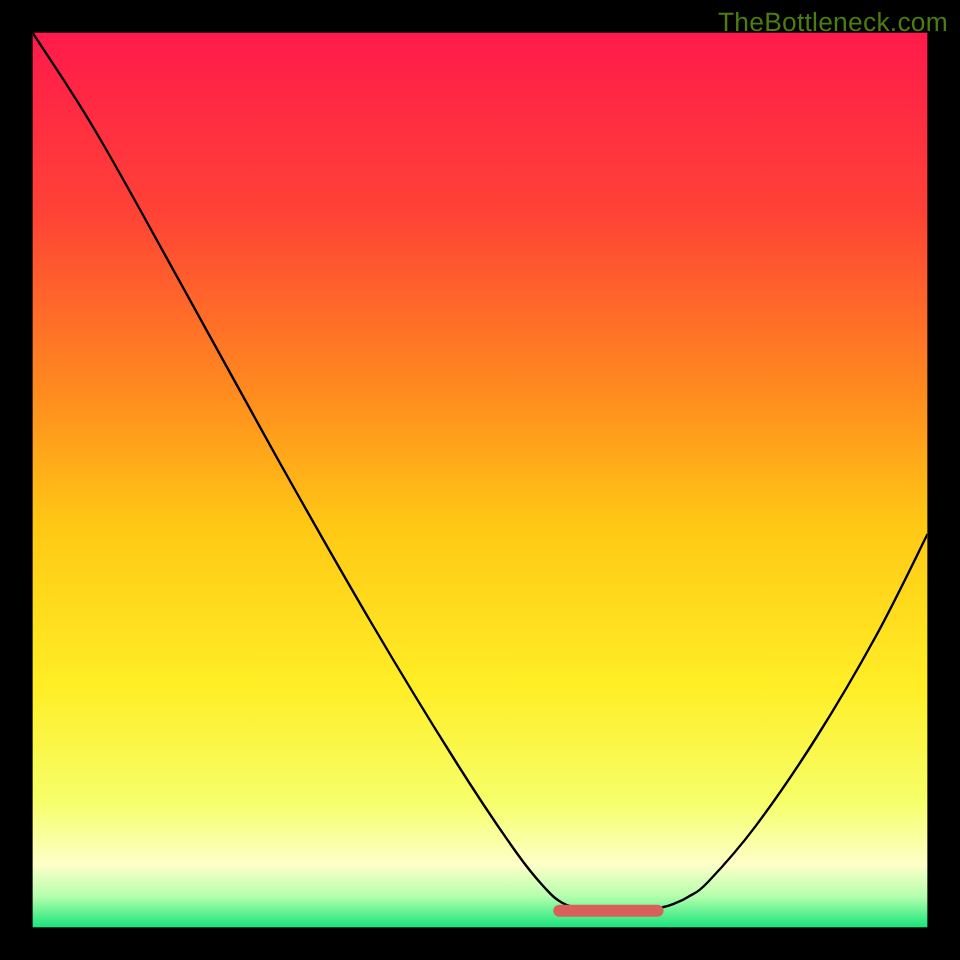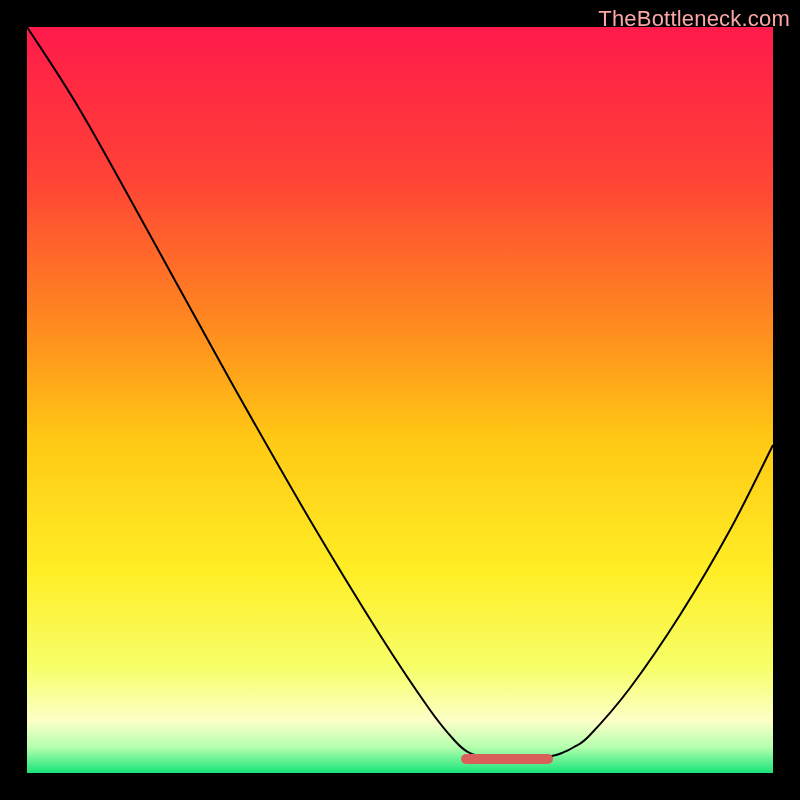--- a/index.html
+++ b/index.html
@@ -13,21 +13,21 @@
   }
   .chart-container {
     position: relative;
     width: 800px;
     height: 800px;
   }
   .watermark {
     position: absolute;
     top: 6px;
     right: 10px;
-    color: #fca5a5;
+    color: #4d7c0f;
     font-size: 22px;
     font-weight: 500;
     z-index: 10;
     letter-spacing: 0.2px;
   }
   svg {
     display: block;
   }
 </style>
 </head>

